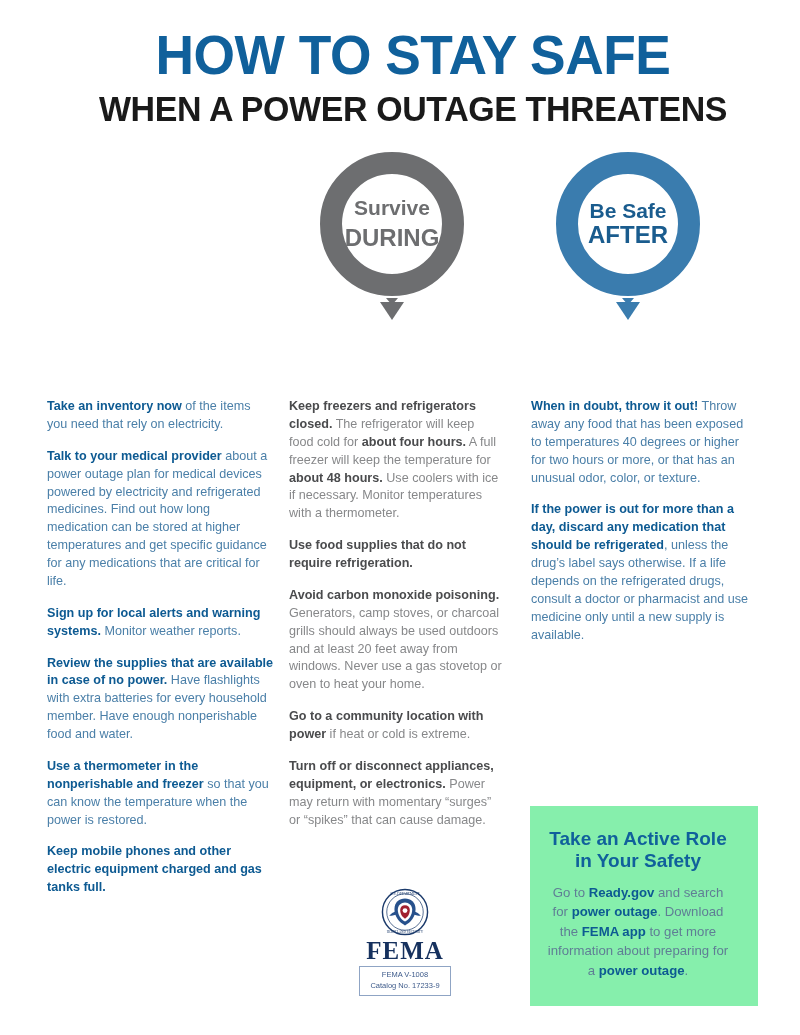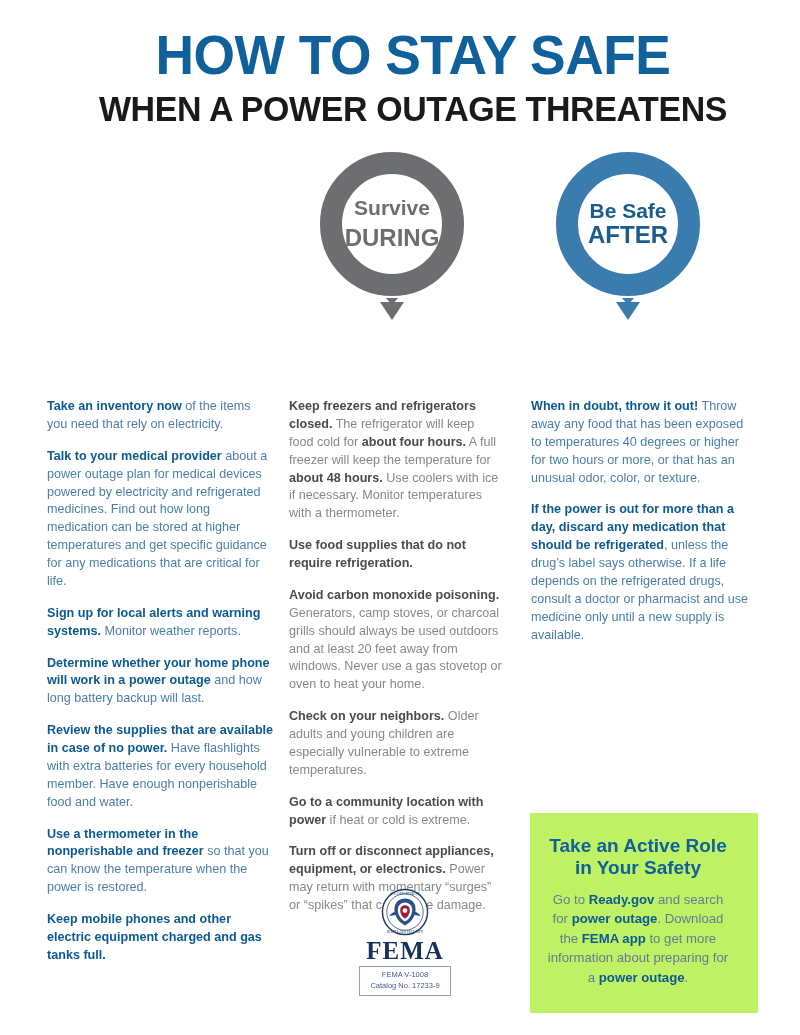--- a/index.html
+++ b/index.html
@@ -121,24 +121,23 @@
   .col-3 .para { color: #4A7FA8; }
   .col-3 .para b { color: #0D5A92; }
 
   
   .callout {
     position: absolute;
     left: 530px;
     top: 806px;
     width: 228px;
     padding: 22px 26px 26px 14px;
-    background: #bef264;
+    background: #86efac;
     box-sizing: border-box;
     text-align: center;
-    margin-top: 7px;
   }
   .callout-title {
     font-size: 19px;
     font-weight: bold;
     color: #10609B;
     line-height: 1.18;
     margin: 0 0 10px 0;
   }
   .callout-body {
     font-size: 13.2px;
@@ -220,30 +219,28 @@
     </div>
   </div>
 
 </div>
 
 <div class="columns">
   <div class="col col-1">
       <p class="para"><b>Take an inventory now</b><span> of the items you need that rely on electricity.</span></p>
       <p class="para"><b>Talk to your medical provider</b><span> about a power outage plan for medical devices powered by electricity and refrigerated medicines. Find out how long medication can be stored at higher temperatures and get specific guidance for any medications that are critical for life.</span></p>
       <p class="para"><b>Sign up for local alerts and warning systems.</b><span> Monitor weather reports.</span></p>
-      <p class="para"><b>Determine whether your home phone will work in a power outage</b><span> and how long battery backup will last.</span></p>
       <p class="para"><b>Review the supplies that are available in case of no power.</b><span> Have flashlights with extra batteries for every household member. Have enough nonperishable food and water.</span></p>
       <p class="para"><b>Use a thermometer in the nonperishable and freezer</b><span> so that you can know the temperature when the power is restored.</span></p>
       <p class="para"><b>Keep mobile phones and other electric equipment charged and gas tanks full.</b></p>
     </div>
   <div class="col col-2">
       <p class="para"><b>Keep freezers and refrigerators closed.</b><span> The refrigerator will keep food cold for </span><b>about four hours.</b><span> A full freezer will keep the temperature for </span><b>about 48 hours.</b><span> Use coolers with ice if necessary. Monitor temperatures with a thermometer.</span></p>
       <p class="para"><b>Use food supplies that do not require refrigeration.</b></p>
       <p class="para"><b>Avoid carbon monoxide poisoning.</b><span> Generators, camp stoves, or charcoal grills should always be used outdoors and at least 20 feet away from windows. Never use a gas stovetop or oven to heat your home.</span></p>
-      <p class="para"><b>Check on your neighbors.</b><span> Older adults and young children are especially vulnerable to extreme temperatures.</span></p>
       <p class="para"><b>Go to a community location with power</b><span> if heat or cold is extreme.</span></p>
       <p class="para"><b>Turn off or disconnect appliances, equipment, or electronics.</b><span> Power may return with momentary “surges” or “spikes” that can cause damage.</span></p>
     </div>
   <div class="col col-3">
       <p class="para"><b>When in doubt, throw it out!</b><span> Throw away any food that has been exposed to temperatures 40 degrees or higher for two hours or more, or that has an unusual odor, color, or texture.</span></p>
       <p class="para"><b>If the power is out for more than a day, discard any medication that should be refrigerated</b><span>, unless the drug’s label says otherwise. If a life depends on the refrigerated drugs, consult a doctor or pharmacist and use medicine only until a new supply is available.</span></p>
     </div>
 </div>
 
 <div class="callout">

